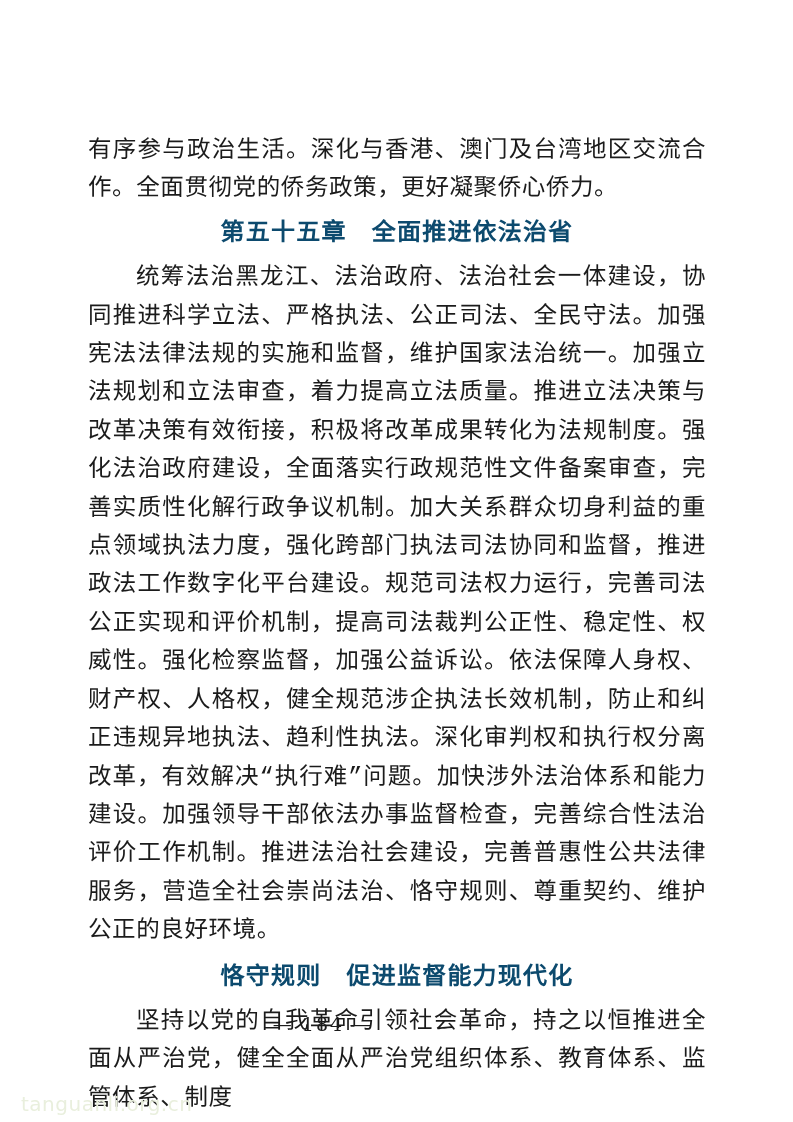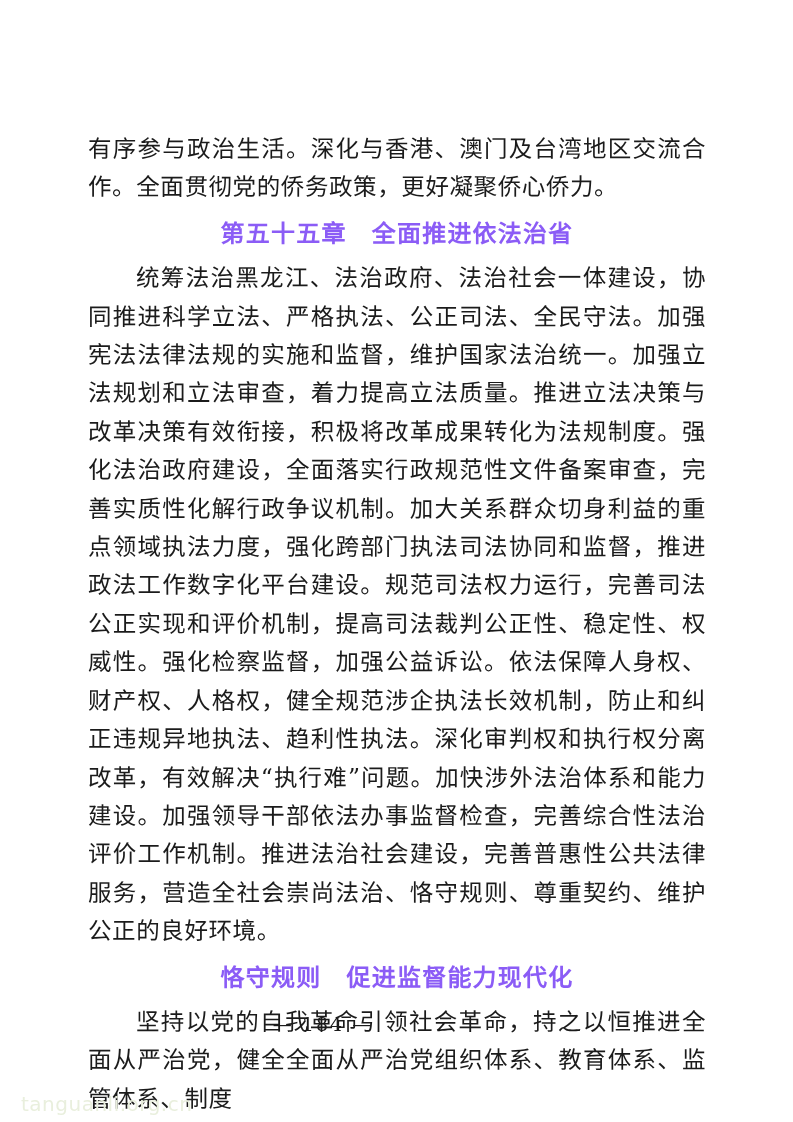--- a/index.html
+++ b/index.html
@@ -39,27 +39,28 @@
     color: #1b1b1b;
     text-align: justify;
     text-justify: inter-character;
     letter-spacing: 0.6px;
     margin: 0;
     -webkit-font-smoothing: antialiased;
   }
 
   .para.indent {
     text-indent: 48px;
+    font-family: Liberation Mono, monospace;
   }
 
   .chapter-heading {
-    font-family: Liberation Sans, sans-serif;
+    font-family: Liberation Mono, monospace;
     font-size: 24px;
     font-weight: bold;
-    color: #8b5cf6;
+    color: #0c4a6e;
     text-align: center;
     line-height: 38.4px;
     letter-spacing: 1.2px;
     margin: 8px 0 6px 0;
     white-space: pre;
   }
 
   
   .page-number {
     position: absolute;

